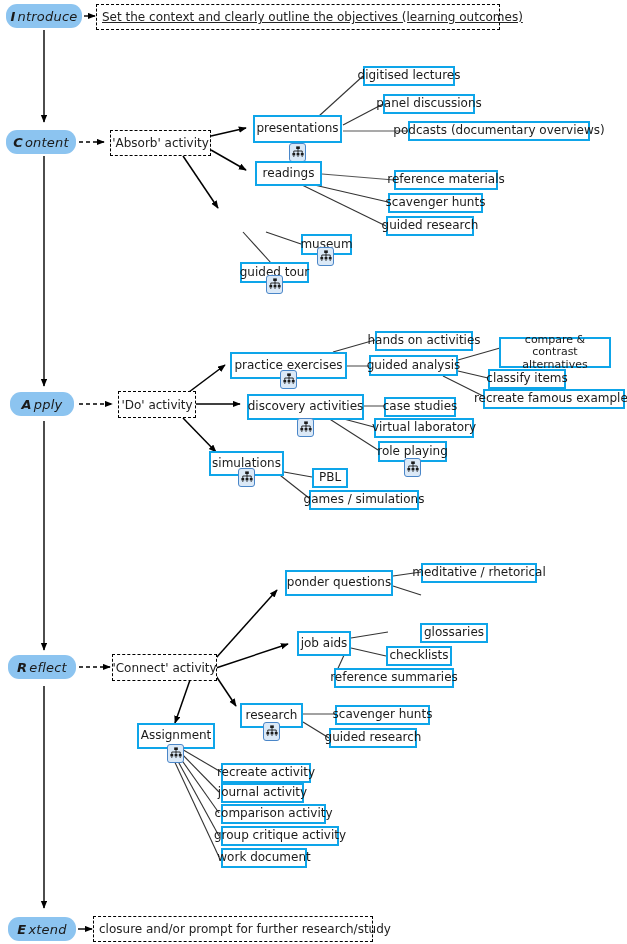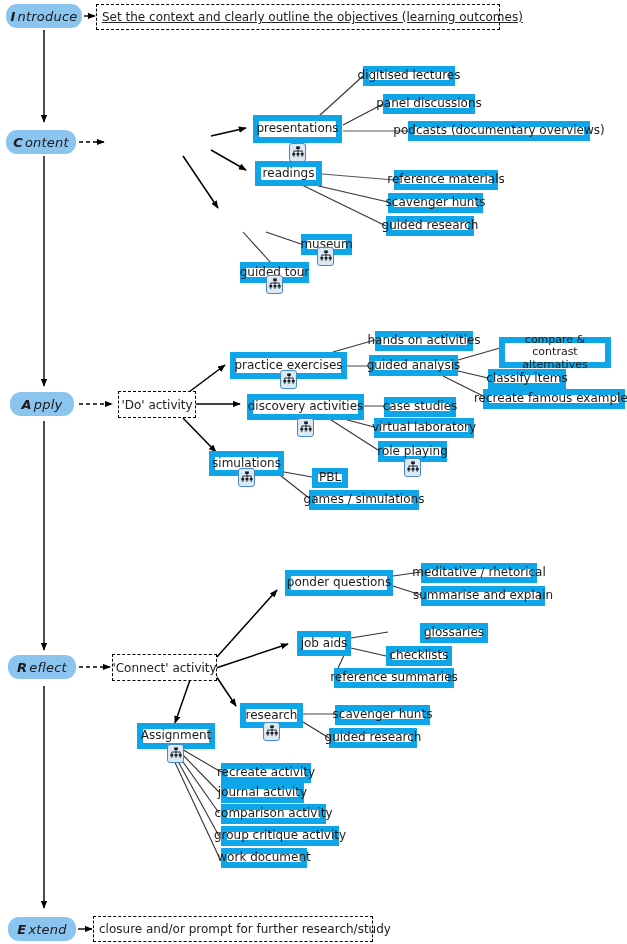--- a/index.html
+++ b/index.html
@@ -35,21 +35,21 @@
     font-size:12px;
     display:flex;align-items:center;justify-content:center;
     white-space:nowrap;
     box-sizing:border-box;
     padding:0 5px;
   }
 
   
   .box{
     position:absolute;
-    border:6px solid #0ea5e9;
+    border:2px solid #0ea5e9;
     background:#fff;
     color:#1b1b1b;
     font-size:12px;
     display:flex;align-items:center;justify-content:center;
     white-space:nowrap;
     box-sizing:border-box;
     padding:0 4px;
     line-height:1.15;
   }
   .box.big{font-size:12px;}
@@ -161,20 +161,21 @@
     <b>R</b>
       <span>eflect</span>
   </div>
   <div class="pill" style="left:8px;top:917px;width:68px;height:24px;">
     <b>E</b>
       <span>xtend</span>
   </div>
 
   <div class="dashbox" style="left:96px;top:4px;width:404px;height:26px;justify-content:flex-start;text-decoration:underline;">Set the context and clearly outline the objectives (learning outcomes)</div>
 
+  <div class="dashbox" style="left:110px;top:130px;width:101px;height:26px;">'Absorb' activity</div>
 
   <div class="dashbox" style="left:118px;top:391px;width:78px;height:27px;">'Do' activity</div>
 
   <div class="dashbox" style="left:112px;top:654px;width:105px;height:27px;">'Connect' activity</div>
 
   <div class="dashbox" style="left:93px;top:916px;width:280px;height:26px;justify-content:flex-start;">closure and/or prompt for further research/study</div>
 
   <div class="box big" style="left:253px;top:115px;width:89px;height:28px;">presentations</div>
   <div class="hicon" style="left:289px;top:143px;">
     <svg width="12" height="13" viewBox="0 0 12 13" aria-hidden="true">
@@ -278,21 +279,20 @@
       <path d="M1.8,9.4 L1.8,11 M6,9.4 L6,11 M10.2,9.4 L10.2,11" stroke="#1b1b1b" stroke-width="0.8"></path>
     </svg>
   </div>
 
   <div class="box" style="left:312px;top:468px;width:36px;height:20px;">PBL</div>
   <div class="box" style="left:309px;top:490px;width:110px;height:20px;">games / simulations</div>
 
   <div class="box big" style="left:285px;top:570px;width:108px;height:26px;">ponder questions</div>
 
   <div class="box" style="left:421px;top:563px;width:116px;height:20px;">meditative / rhetorical</div>
-  <div class="box" style="left:421px;top:586px;width:124px;height:20px;">summarise and explain</div>
 
   <div class="box big" style="left:297px;top:631px;width:54px;height:25px;">job aids</div>
 
   <div class="box" style="left:388px;top:623px;width:68px;height:20px;margin-left:32px;">glossaries</div>
   <div class="box" style="left:386px;top:646px;width:66px;height:20px;">checklists</div>
   <div class="box" style="left:334px;top:668px;width:120px;height:20px;">reference summaries</div>
 
   <div class="box big" style="left:240px;top:703px;width:63px;height:25px;">research</div>
   <div class="hicon" style="left:263px;top:722px;">
     <svg width="12" height="13" viewBox="0 0 12 13" aria-hidden="true">

